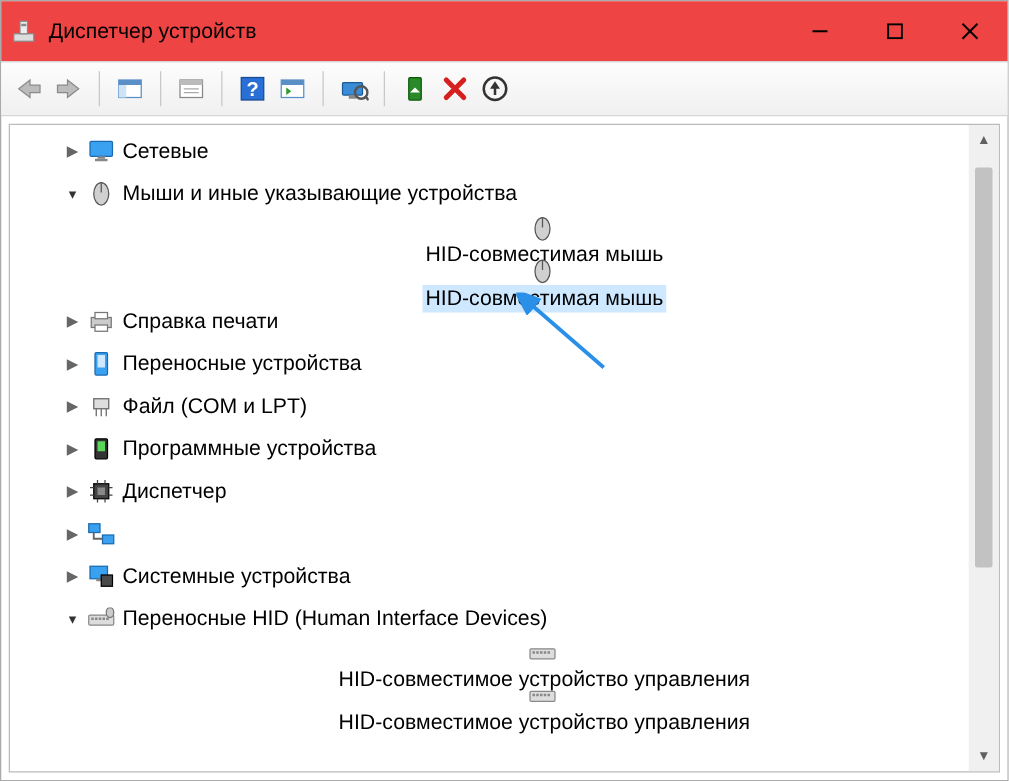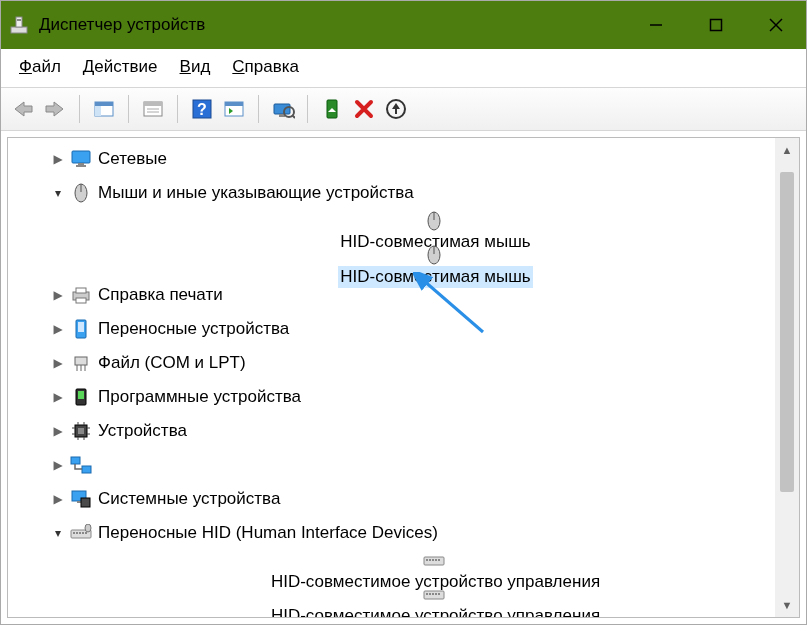--- a/index.html
+++ b/index.html
@@ -17,21 +17,21 @@
     border: 1px solid #aaa;
     height: 625px;
     display: flex;
     flex-direction: column;
   }
   .titlebar {
     display: flex;
     align-items: center;
     height: 48px;
     padding: 0 0 0 8px;
-    background: #4d7c0f;
+    background: #ef4444;
   }
   .titlebar-icon {
     width: 20px; height: 20px; margin-right: 10px;
     display: flex; align-items: center; justify-content: center;
   }
   .titlebar-text { flex: 1; font-size: 17px; }
   .winbtn {
     width: 60px; height: 48px;
     display: flex; align-items: center; justify-content: center;
     font-size: 16px; color: #000;
@@ -131,26 +131,20 @@
         </svg>
     </div>
     <div class="winbtn">
       <svg width="14" height="14">
           <line x1="1" y1="1" x2="13" y2="13" stroke="#000" stroke-width="1.5"></line>
           <line x1="13" y1="1" x2="1" y2="13" stroke="#000" stroke-width="1.5"></line>
         </svg>
     </div>
   </div>
 
-  <div class="menubar">
-    <span>Файл</span>
-    <span>Действие</span>
-    <span>Вид</span>
-    <span>Справка</span>
-  </div>
 
   <div class="toolbar">
     <div class="tb-btn">
       <svg width="22" height="18" viewBox="0 0 22 18">
           <path d="M12 2 L3 9 L12 16 L12 12 L20 12 L20 6 L12 6 Z" fill="#bcbcbc" stroke="#8a8a8a"></path>
         </svg>
     </div>
     <div class="tb-btn">
       <svg width="22" height="18" viewBox="0 0 22 18">
           <path d="M10 2 L19 9 L10 16 L10 12 L2 12 L2 6 L10 6 Z" fill="#bcbcbc" stroke="#8a8a8a"></path>
@@ -321,21 +315,21 @@
               <line x1="1" y1="7" x2="4" y2="7" stroke="#444"></line>
               <line x1="1" y1="13" x2="4" y2="13" stroke="#444"></line>
               <line x1="16" y1="7" x2="19" y2="7" stroke="#444"></line>
               <line x1="16" y1="13" x2="19" y2="13" stroke="#444"></line>
               <line x1="7" y1="1" x2="7" y2="4" stroke="#444"></line>
               <line x1="13" y1="1" x2="13" y2="4" stroke="#444"></line>
               <line x1="7" y1="16" x2="7" y2="19" stroke="#444"></line>
               <line x1="13" y1="16" x2="13" y2="19" stroke="#444"></line>
             </svg>
         </span>
-        <span>Устройства</span>
+        <span>Диспетчер</span>
       </div>
 
       <div class="row indent1">
         <span class="expander">▶</span>
         <span class="node-icon">
           <svg width="22" height="18">
               <rect x="1" y="1" width="9" height="7" fill="#3aa0f0" stroke="#1a6ab0"></rect>
               <rect x="12" y="10" width="9" height="7" fill="#3aa0f0" stroke="#1a6ab0"></rect>
               <path d="M5 8 L5 13 L12 13" fill="none" stroke="#666" stroke-width="1.5"></path>
             </svg>

